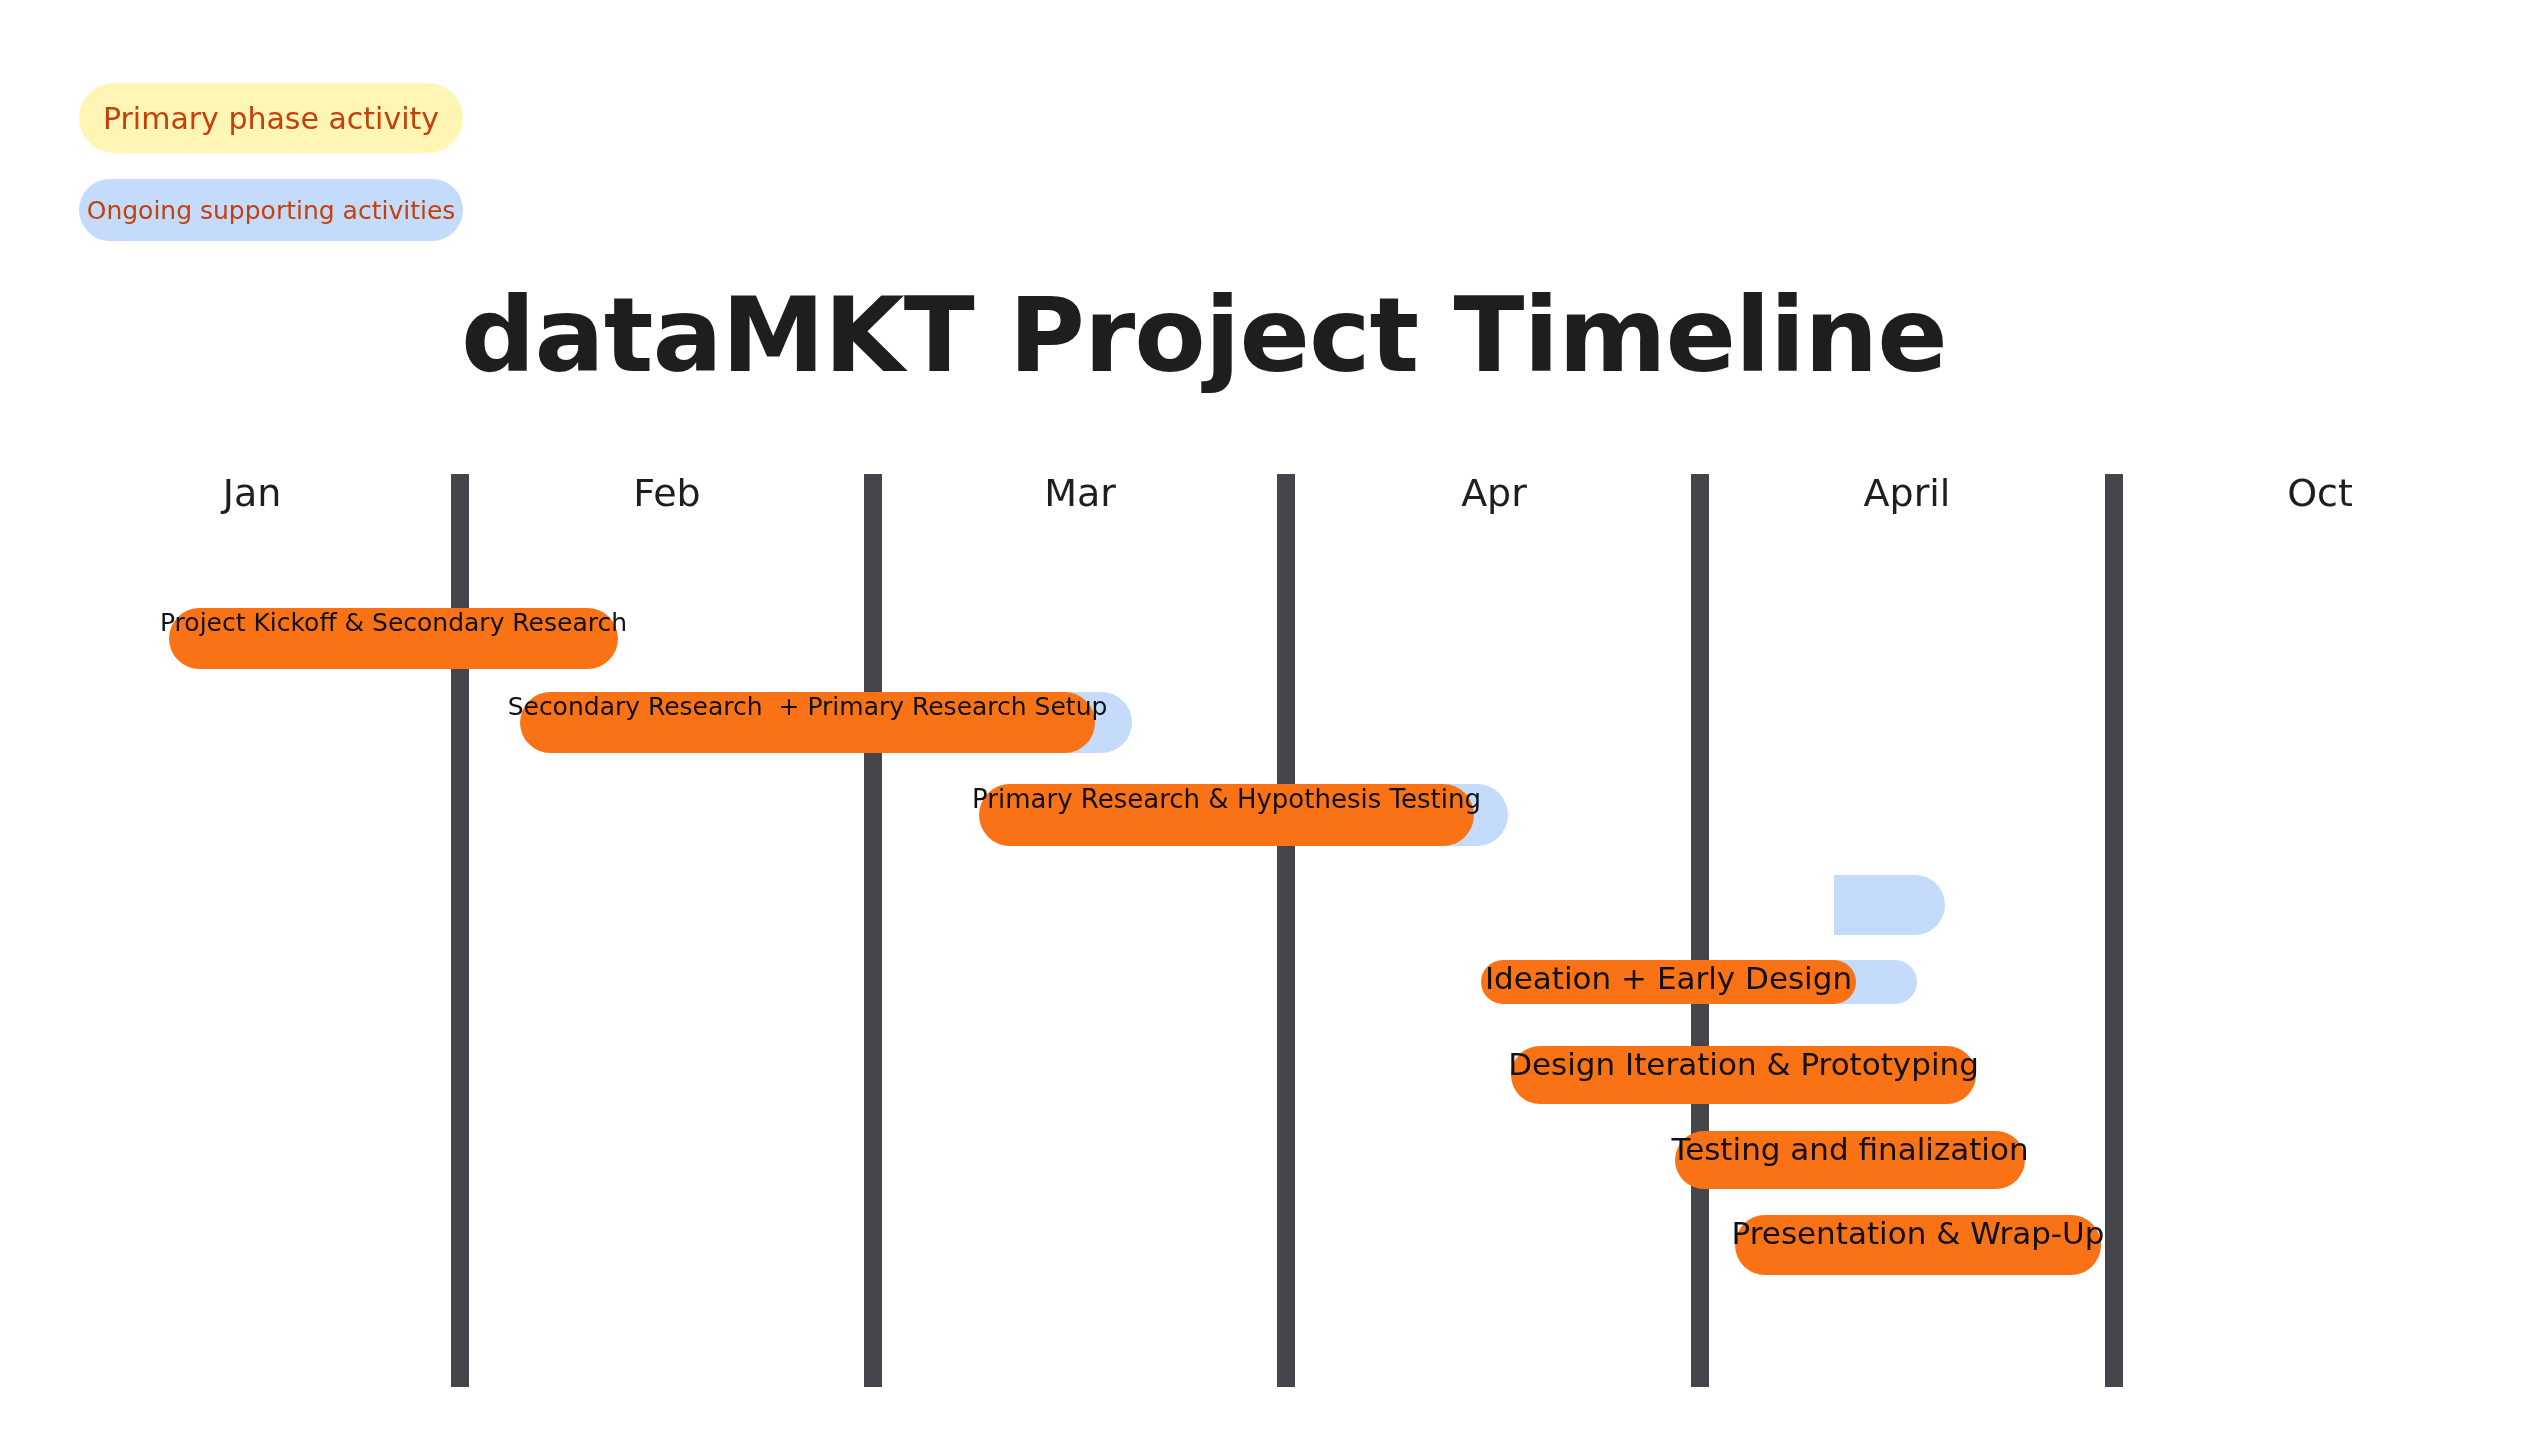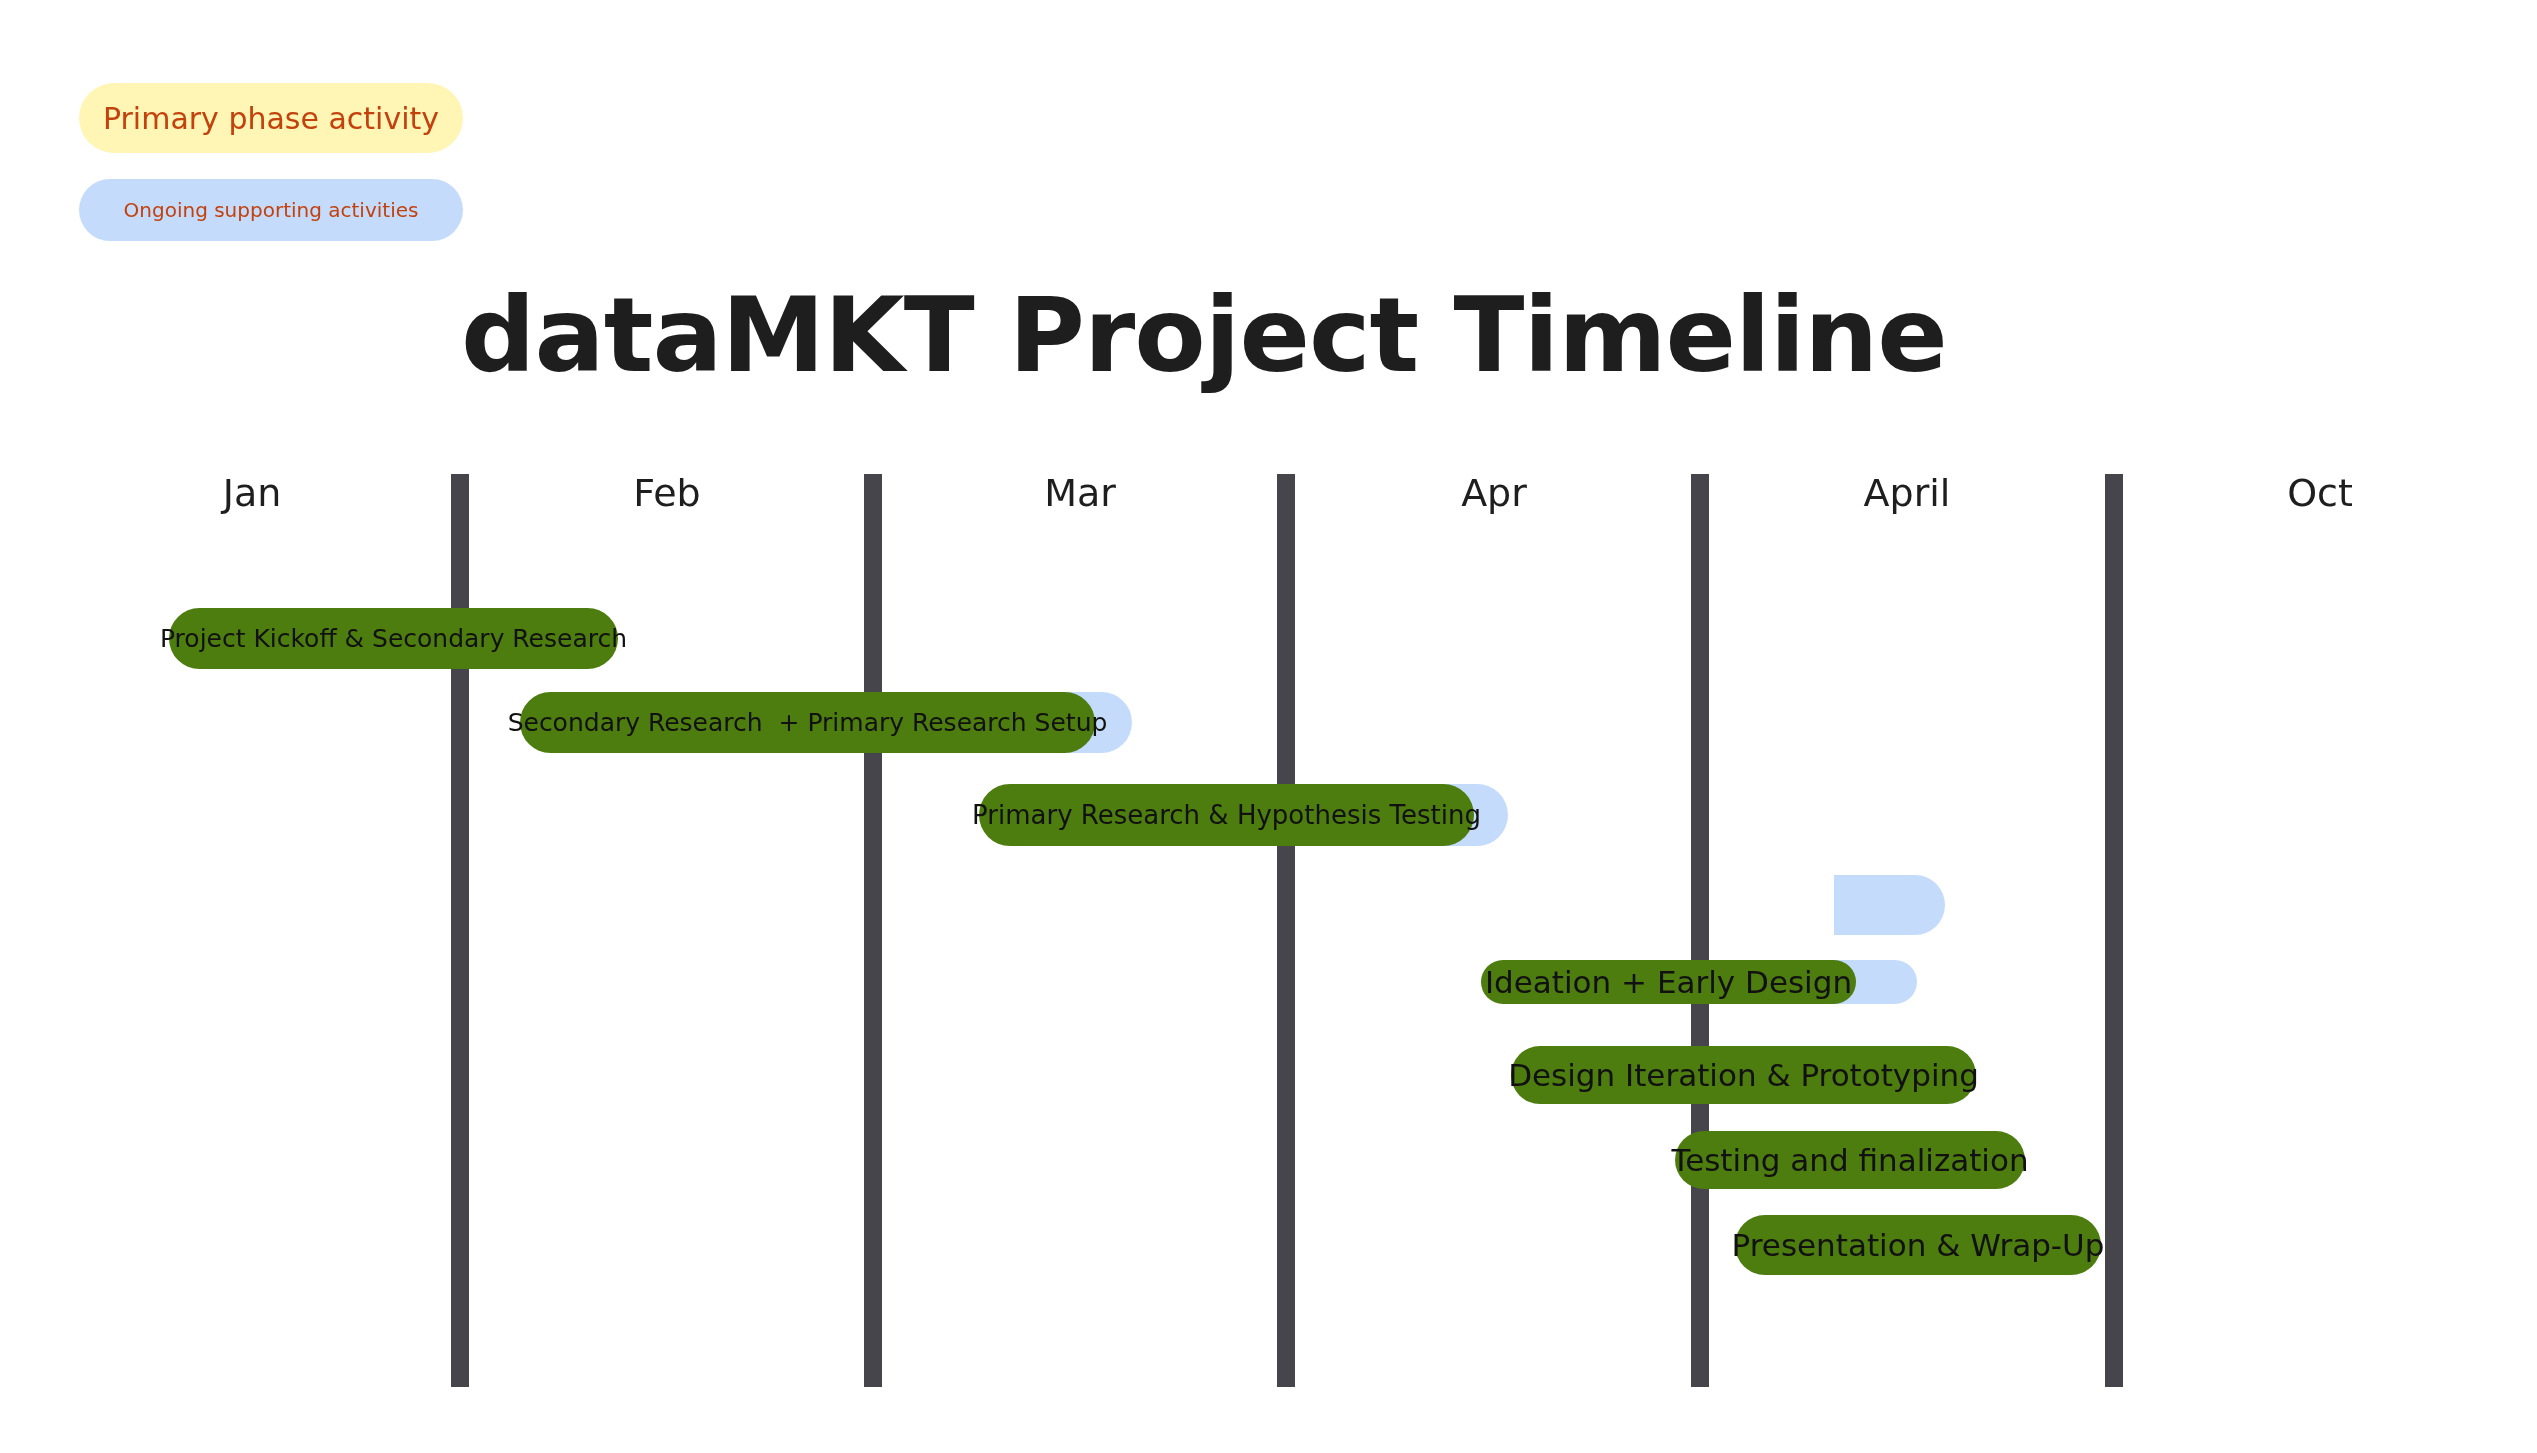--- a/index.html
+++ b/index.html
@@ -1,29 +1,29 @@
 <!DOCTYPE html>
 <html><head>
 <meta charset="utf-8">
 <style>
   html, body { margin:0; padding:0; background:#ffffff; }
   body { width:2538px; height:1453px; position:relative; overflow:hidden;
          font-family:"DejaVu Sans","Liberation Sans",sans-serif; color:#1e1e1e; }
   .pill { position:absolute; border-radius:38px; display:flex; align-items:center; justify-content:center;
           white-space:nowrap; color:#c2410c; }
   .legend-primary { left:79px; top:83px; width:384px; height:70px; background:#fff6b6; font-size:30px; }
-  .legend-ongoing { left:79px; top:179px; width:384px; height:62px; background:#c5dbfb; font-size:20px; }
+  .legend-ongoing { left:79px; top:179px; width:384px; height:62px; background:#c5dbfb; font-size:25px; }
   .title { position:absolute; left:0; width:2408px; top:274px; text-align:center; font-weight:bold;
            font-size:104px; letter-spacing:-1px; color:#1e1e1e; }
   .month { position:absolute; top:471px; width:192px; margin-left:-96px; text-align:center; font-size:38px; color:#1e1e1e; }
   .sep { position:absolute; top:474px; width:18px; height:913px; background:#46454b; margin-left:-8.6px; }
   .bar { position:absolute; }
   .bar .blue { position:absolute; top:0; height:100%; background:#c5dbfb; border-radius:0 33px 33px 0; }
-  .bar .yellow { position:absolute; left:0; top:0; height:100%; background:#4d7c0f; border-radius:33px;
-                 display:flex; align-items:center; justify-content:center; white-space:nowrap; color:#111; }
+  .bar .yellow { position:absolute; left:0; top:0; height:100%; background:#f97316; border-radius:33px;
+                 display:flex; align-items:flex-start; justify-content:center; white-space:nowrap; color:#111; }
 </style>
 </head>
 <body>
 
 <div class="pill legend-primary">
   <span>Primary phase activity</span>
 </div>
 <div class="pill legend-ongoing">
   <span>Ongoing supporting activities</span>
 </div>

